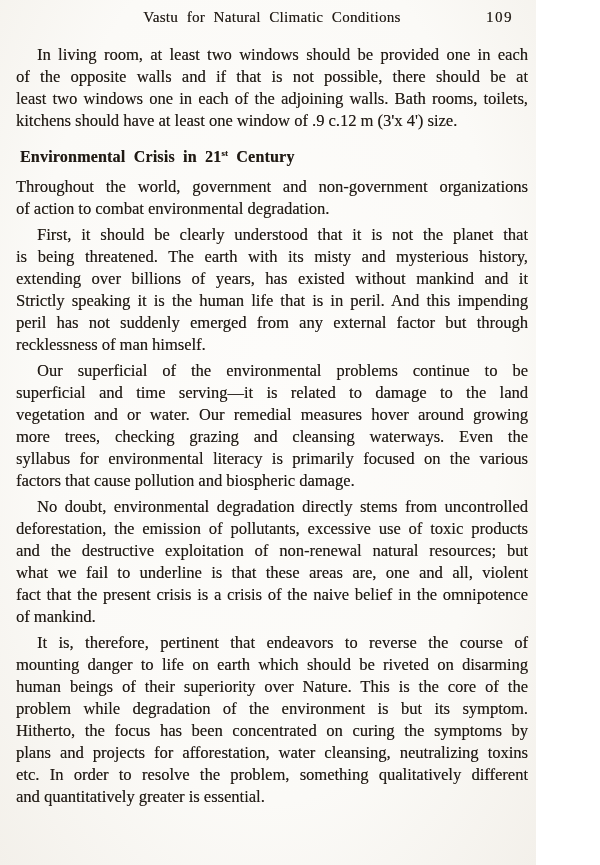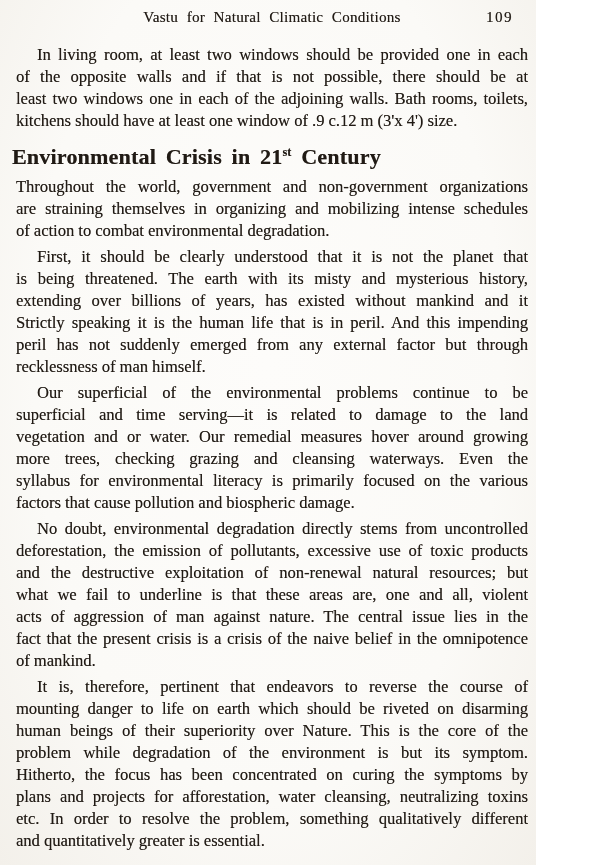--- a/index.html
+++ b/index.html
@@ -43,22 +43,22 @@
   .line {
     font-size: 16.5px;
     line-height: 22px;
     text-align: justify;
     text-align-last: justify;
     white-space: normal;
   }
   .line.last { text-align-last: left; }
   .line.indent { text-indent: 21px; }
   .section-heading {
-    margin: 12px 0 6px 0;
-    font-size: 22px;
+    margin: 12px 0 6px 8px;
+    font-size: 16px;
     line-height: 26px;
     font-weight: bold;
     letter-spacing: 0.2px;
     word-spacing: 4px;
   }
   .section-heading sup {
     font-size: 0.55em;
     line-height: 0;
     vertical-align: super;
   }
@@ -79,21 +79,20 @@
         <div class="line">least two windows one in each of the adjoining walls. Bath rooms, toilets,</div>
         <div class="line last">kitchens should have at least one window of .9 c.12 m (3'x 4') size.</div>
       </div>
     </section>
 
   <h2 class="section-heading"><span>Environmental Crisis in 21</span><sup>st</sup><span> Century</span></h2>
 
   <section class="body-text">
       <div class="paragraph">
         <div class="line">Throughout the world, government and non-government organizations</div>
-        <div class="line">are straining themselves in organizing and mobilizing intense schedules</div>
         <div class="line last">of action to combat environmental degradation.</div>
       </div>
       <div class="paragraph">
         <div class="line indent">First, it should be clearly understood that it is not the planet that</div>
         <div class="line">is being threatened. The earth with its misty and mysterious history,</div>
         <div class="line">extending over billions of years, has existed without mankind and it</div>
         <div class="line">Strictly speaking it is the human life that is in peril. And this impending</div>
         <div class="line">peril has not suddenly emerged from any external factor but through</div>
         <div class="line last">recklessness of man himself.</div>
       </div>
@@ -103,21 +102,20 @@
         <div class="line">vegetation and or water. Our remedial measures hover around growing</div>
         <div class="line">more trees, checking grazing and cleansing waterways. Even the</div>
         <div class="line">syllabus for environmental literacy is primarily focused on the various</div>
         <div class="line last">factors that cause pollution and biospheric damage.</div>
       </div>
       <div class="paragraph">
         <div class="line indent">No doubt, environmental degradation directly stems from uncontrolled</div>
         <div class="line">deforestation, the emission of pollutants, excessive use of toxic products</div>
         <div class="line">and the destructive exploitation of non-renewal natural resources; but</div>
         <div class="line">what we fail to underline is that these areas are, one and all, violent</div>
-        <div class="line">acts of aggression of man against nature. The central issue lies in the</div>
         <div class="line">fact that the present crisis is a crisis of the naive belief in the omnipotence</div>
         <div class="line last">of mankind.</div>
       </div>
       <div class="paragraph">
         <div class="line indent">It is, therefore, pertinent that endeavors to reverse the course of</div>
         <div class="line">mounting danger to life on earth which should be riveted on disarming</div>
         <div class="line">human beings of their superiority over Nature. This is the core of the</div>
         <div class="line">problem while degradation of the environment is but its symptom.</div>
         <div class="line">Hitherto, the focus has been concentrated on curing the symptoms by</div>
         <div class="line">plans and projects for afforestation, water cleansing, neutralizing toxins</div>

